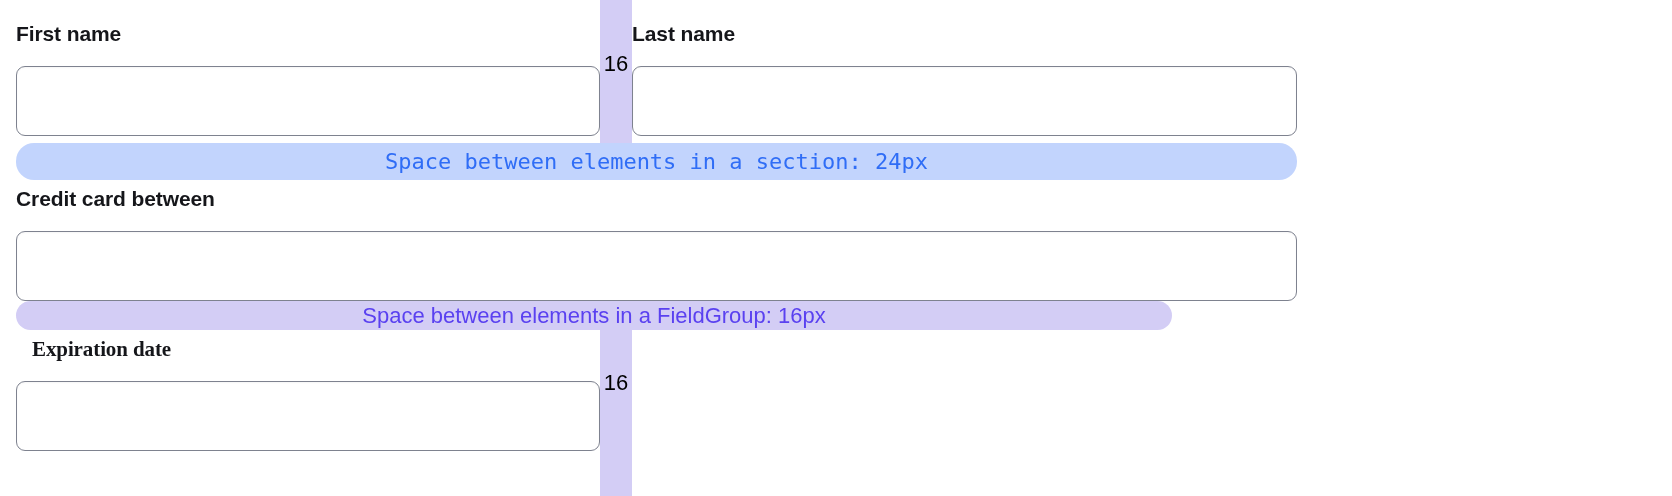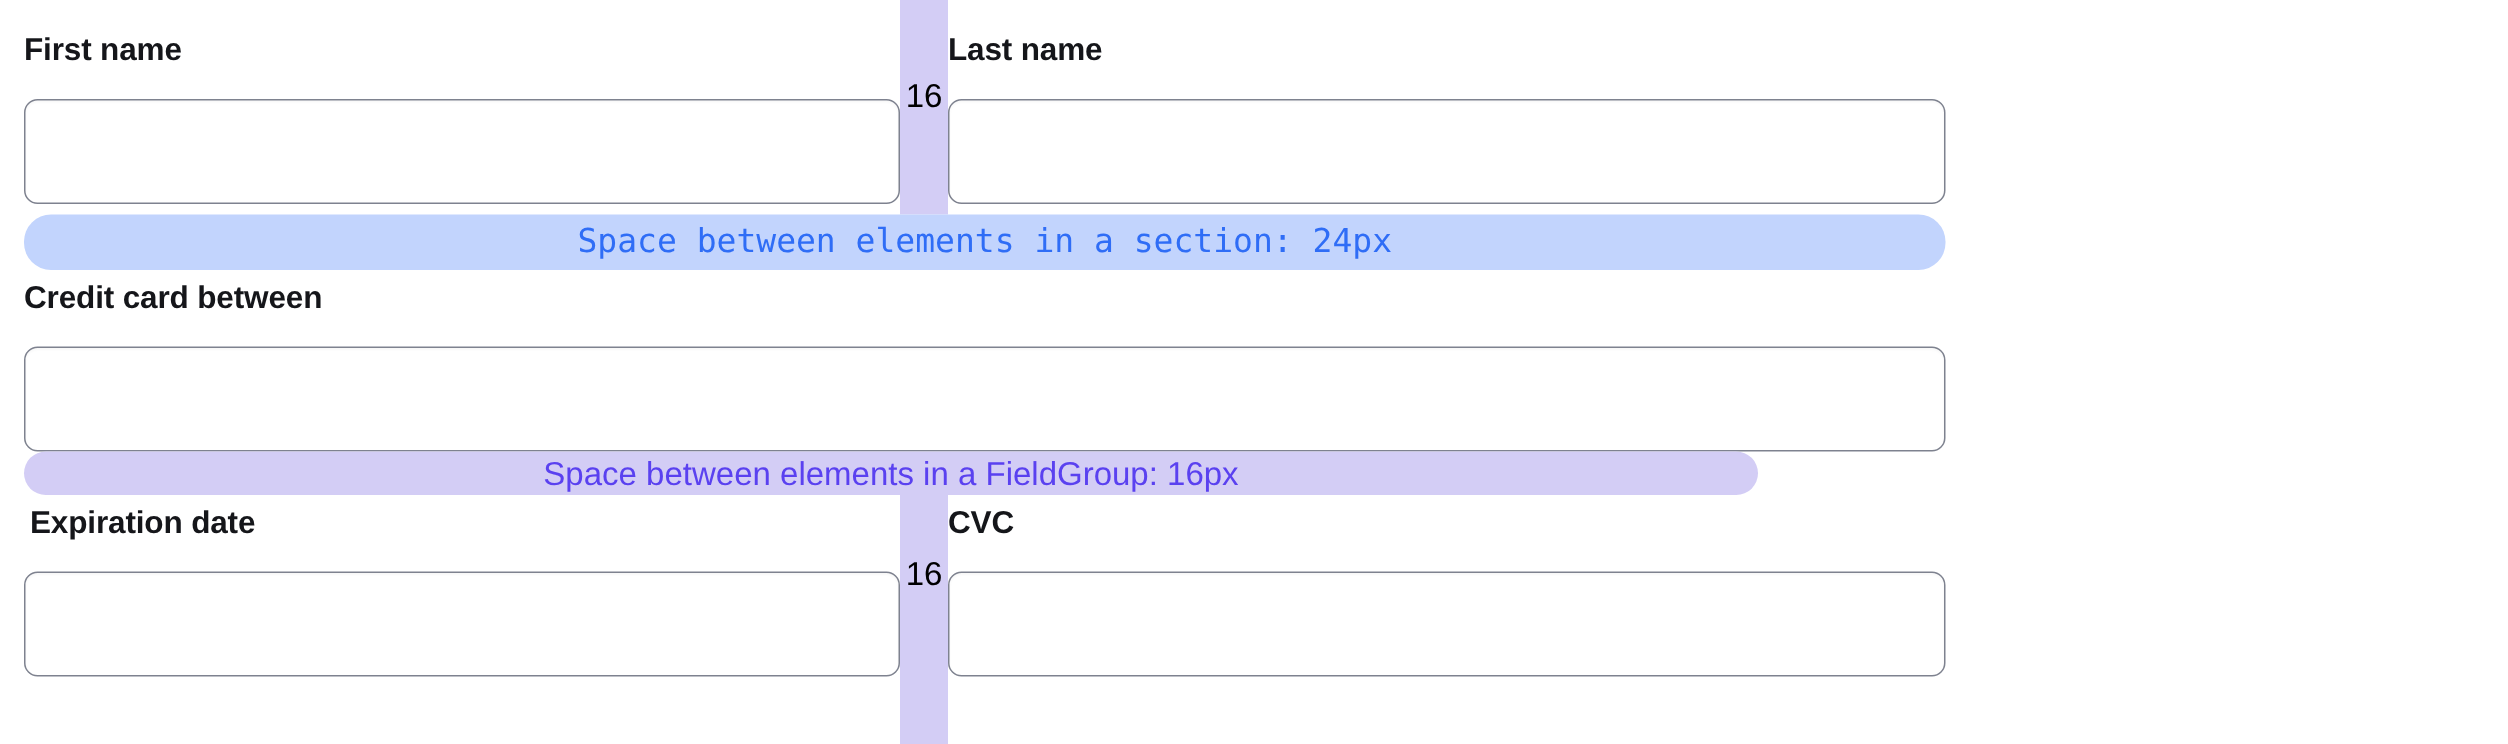--- a/index.html
+++ b/index.html
@@ -126,27 +126,23 @@
     </div>
   </div>
 
   <div class="abs gap-band fieldgroup" style="left:16px; top:301px; width:1156px; height:29px;">
     <span class="gap-band-label">Space between elements in a FieldGroup: 16px</span>
   </div>
 
   <div class="abs" style="left:16px; top:334px; width:1281px; height:117px;">
 
     <div class="abs" style="left:0px; top:0px; width:584px; height:117px;">
-      <div class="abs field-label" style="left:4px; top:3px;">Expiration date</div>
+      <div class="abs field-label" style="left:16px; top:3px;font-family:Liberation Serif, serif;">Expiration date</div>
       <input class="abs text-input" type="text" style="left: 0px; top: 47px; width: 584px;" placeholder="">
     </div>
 
-    <div class="abs" style="left:616px; top:0px; width:665px; height:117px;">
-      <div class="abs field-label" style="left:0px; top:3px;">CVC</div>
-      <input class="abs text-input" type="text" style="left: 0px; top: 47px; width: 665px;" placeholder="">
-    </div>
   </div>
 
   <div class="abs gap-column" style="left:600px; top:330px; width:32px; height:166px;">
     <span class="gap-column-label" style="top:41px;">16</span>
   </div>
 
 </div>
 
 </body></html>

